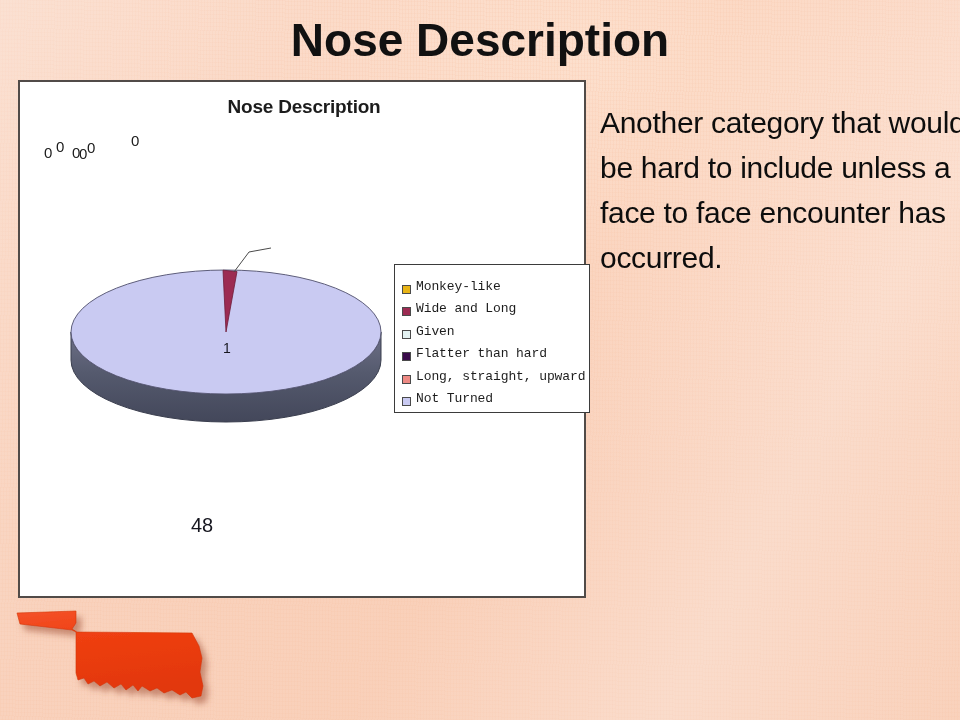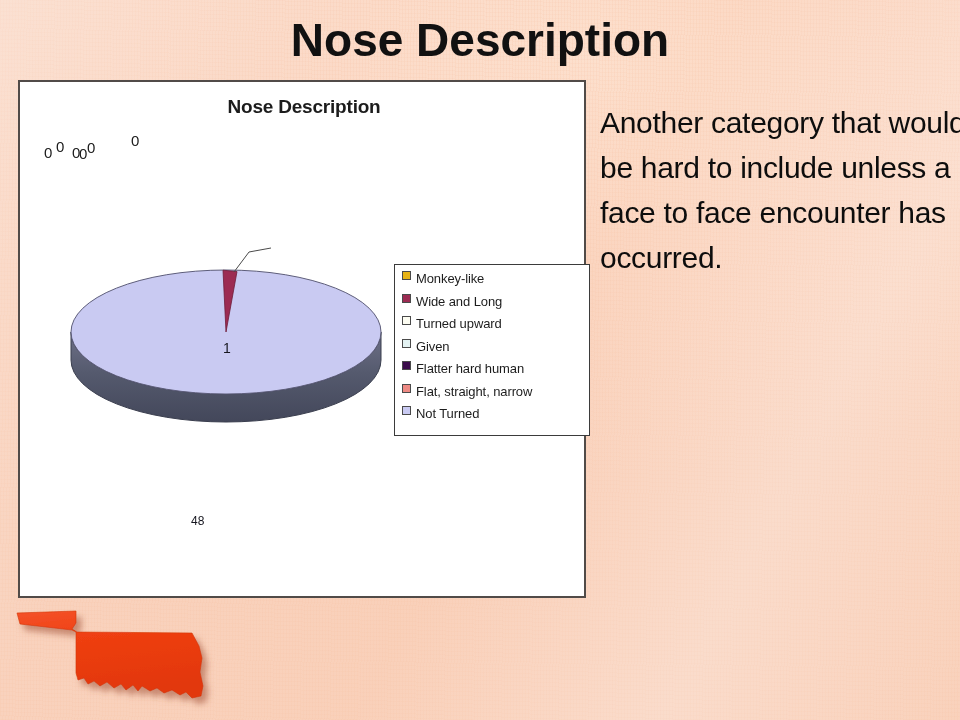--- a/index.html
+++ b/index.html
@@ -83,21 +83,21 @@
     font-size: 15px;
     color: #1a1a1a;
     font-family: "Liberation Sans", sans-serif;
     white-space: nowrap;
   }
   .lbl-zero { font-size: 15px; }
   #label-48 {
     position: absolute;
     left: 171px;
     top: 432px;
-    font-size: 12px;
+    font-size: 20px;
     color: #16161f;
   }
   #label-1 {
     position: absolute;
     left: 203px;
     top: 258px;
     font-size: 14px;
     color: #16161f;
   }
 
@@ -107,22 +107,23 @@
     left: 374px;
     top: 182px;
     width: 196px;
     background: #ffffff;
     border: 1px solid #3b3b3b;
     box-sizing: border-box;
     padding: 6px 4px 6px 7px;
   }
   .legend-row {
     display: flex;
-    align-items: flex-start;
+    align-items: flex-end;
     height: 22.5px;
+    font-family: Liberation Mono, monospace;
   }
   .legend-swatch {
     width: 9px;
     height: 9px;
     margin-right: 5px;
     border: 1px solid #4a4a4a;
     box-sizing: border-box;
     flex: 0 0 auto;
   }
   .legend-label {
@@ -197,34 +198,30 @@
   <div id="legend">
     <div class="legend-row">
       <span class="legend-swatch" style="background:#e8b416;"></span>
       <span class="legend-label">Monkey-like</span>
     </div>
     <div class="legend-row">
       <span class="legend-swatch" style="background:#9c2b52;"></span>
       <span class="legend-label">Wide and Long</span>
     </div>
     <div class="legend-row">
-      <span class="legend-swatch" style="background:#fdfdf2;"></span>
-      <span class="legend-label">Turned upward</span>
-    </div>
-    <div class="legend-row">
       <span class="legend-swatch" style="background:#e3f2f2;"></span>
       <span class="legend-label">Given</span>
     </div>
     <div class="legend-row">
       <span class="legend-swatch" style="background:#3a0b4a;"></span>
-      <span class="legend-label">Flatter hard human</span>
+      <span class="legend-label">Flatter than hard</span>
     </div>
     <div class="legend-row">
       <span class="legend-swatch" style="background:#ee8a84;"></span>
-      <span class="legend-label">Flat, straight, narrow</span>
+      <span class="legend-label">Long, straight, upward</span>
     </div>
     <div class="legend-row">
       <span class="legend-swatch" style="background:#c9caf2;"></span>
       <span class="legend-label">Not Turned</span>
     </div>
   </div>
 </div>
 
 <div id="body-text">Another category that would be hard to include unless a face to face encounter has occurred.</div>
 

